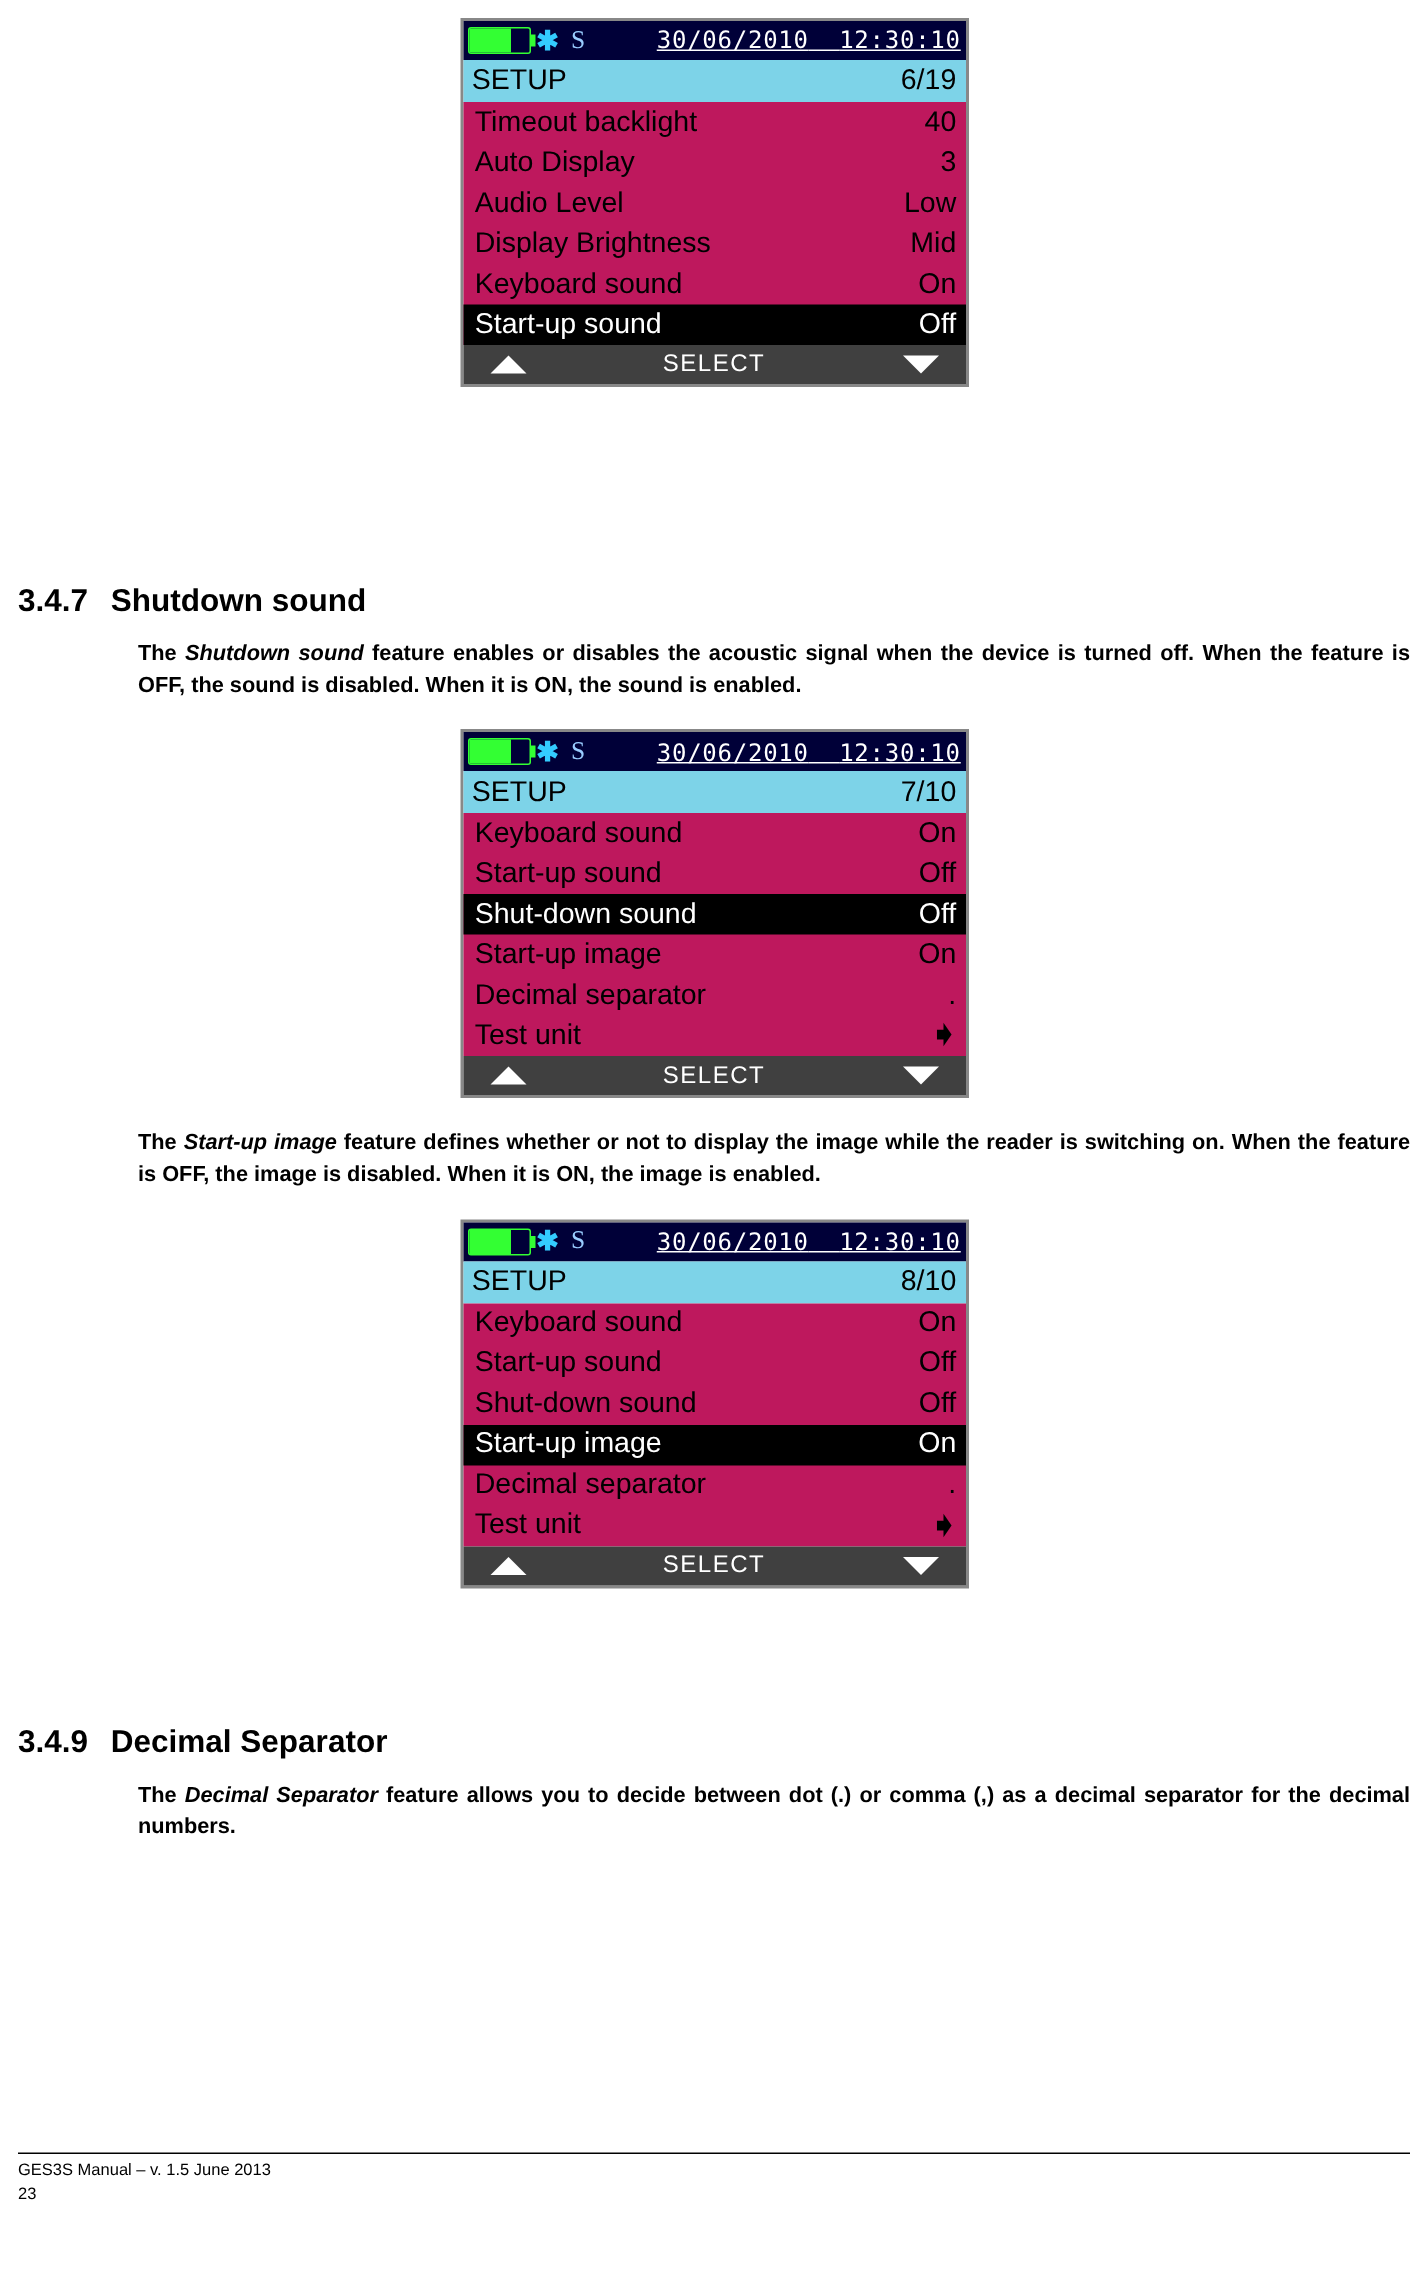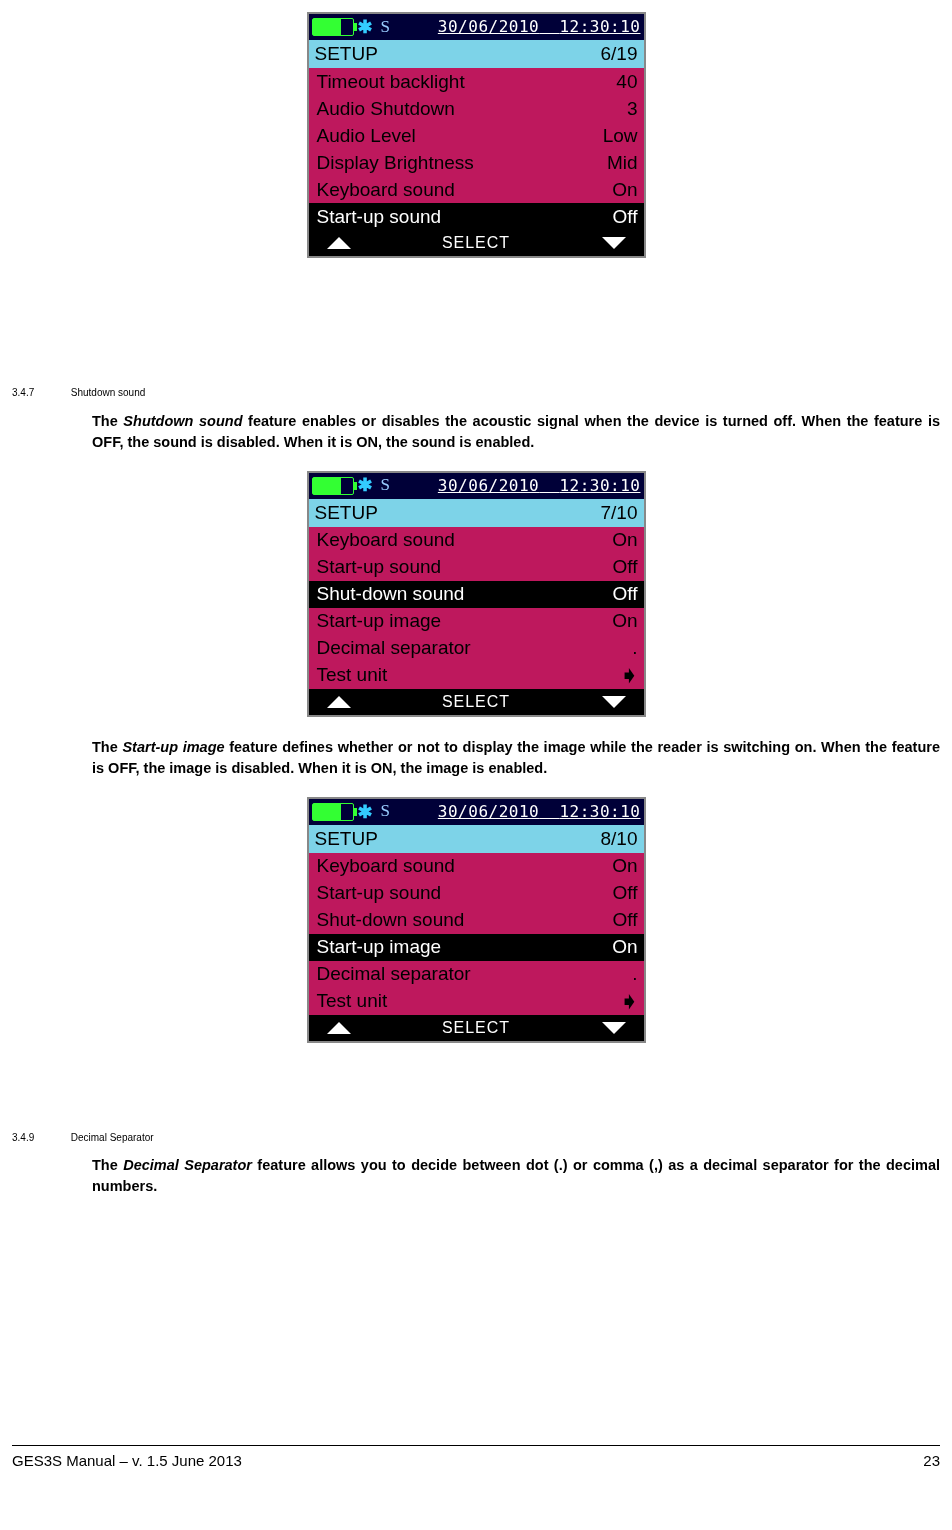--- a/index.html
+++ b/index.html
@@ -91,21 +91,21 @@
     font-size: 19px;
     font-family: Arial, sans-serif;
     height: 25px;
     align-items: center;
   }
   .menu-row.selected {
     background: #000;
     color: #fff;
   }
   .dev-softbar {
-    background: #000000;
+    background: #404040;
     color: #fff;
     display: flex;
     align-items: center;
     justify-content: space-between;
     height: 26px;
     padding: 0 18px;
     font-size: 16px;
     letter-spacing: 1px;
   }
   .tri-up, .tri-down {
@@ -115,22 +115,22 @@
     border-left: 12px solid transparent;
     border-right: 12px solid transparent;
     border-bottom: 12px solid #fff;
   }
   .tri-down {
     border-left: 12px solid transparent;
     border-right: 12px solid transparent;
     border-top: 12px solid #fff;
   }
   h3.section {
-    font-size: 10px;
-    font-weight: normal;
+    font-size: 21px;
+    font-weight: bold;
     margin: 28px 0 10px 0;
   }
   .sec-num { display: inline-block; min-width: 56px; }
   p.body {
     margin: 6px 0 18px 80px;
     text-align: justify;
     font-weight: bold;
   }
   em.feat { font-style: italic; }
   .arrow-right {
@@ -139,23 +139,24 @@
     display: inline-block;
     transform: scaleX(1.2);
   }
   .footer {
     position: absolute;
     bottom: 0;
     left: 0;
     right: 0;
     border-top: 1px solid #000;
     padding-top: 4px;
-    font-size: 15px;
+    font-size: 11px;
     display: flex;
     justify-content: space-between;
+    flex-direction: column;
   }
   .gap-large { height: 80px; }
   .gap-med { height: 40px; }
 </style>
 </head>
 <body>
 
 <div class="page">
 
   <div class="device">
@@ -170,21 +171,21 @@
     <div class="dev-titlebar">
       <span>SETUP</span>
       <span>6/19</span>
     </div>
     <div class="dev-menu">
         <div class="menu-row">
           <span>Timeout backlight</span>
           <span>40</span>
         </div>
         <div class="menu-row">
-          <span>Audio Shutdown</span>
+          <span>Auto Display</span>
           <span>3</span>
         </div>
         <div class="menu-row">
           <span>Audio Level</span>
           <span>Low</span>
         </div>
         <div class="menu-row">
           <span>Display Brightness</span>
           <span>Mid</span>
         </div>

